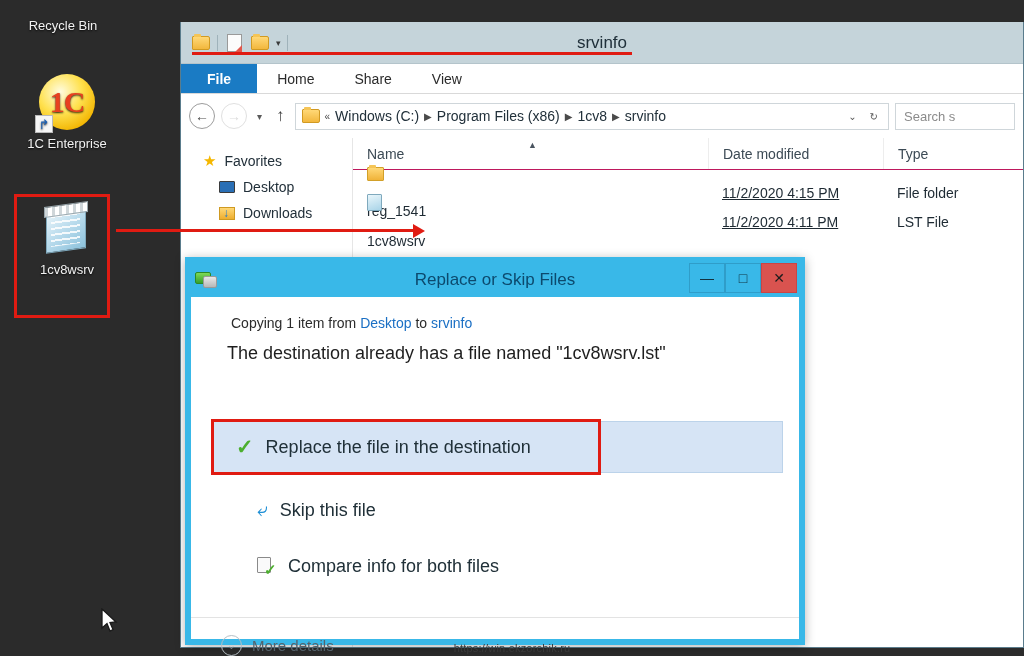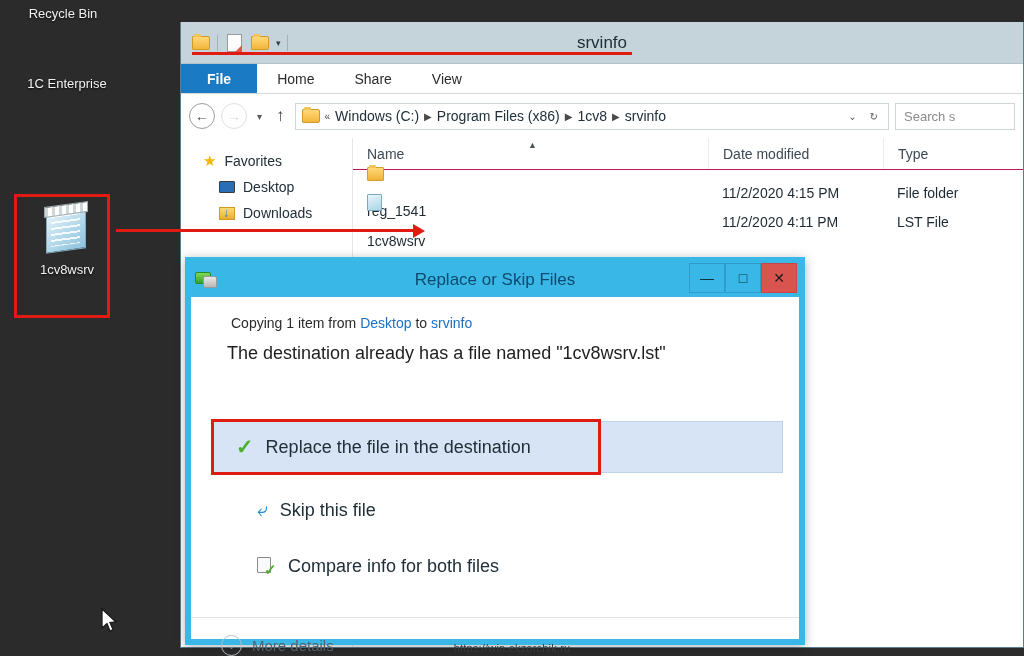--- a/index.html
+++ b/index.html
@@ -18,21 +18,21 @@
   .desk-icon {
     position: absolute;
     width: 110px;
     text-align: center;
     color: #f2f2f2;
     font-size: 13px;
     line-height: 15px;
     text-shadow: 0 1px 2px rgba(0,0,0,.85);
   }
   #recycle-bin { left: 8px; top: 2px; }
-  #recycle-bin .desk-label { margin-top: 4px; }
+  #recycle-bin .desk-label { margin-top: 16px; }
   #icon-1c { left: 12px; top: 72px; }
   #icon-lst { left: 12px; top: 198px; }
 
   .desk-glyph { height: 60px; display:flex; align-items:center; justify-content:center; }
   .desk-label { margin-top: 4px; display:block; }
 
   
   .logo1c {
     position: relative;
     width: 56px; height: 56px; border-radius: 50%;
@@ -185,21 +185,21 @@
              font-size:14px; color:#3c4a55; position:relative; }
   .col { padding-left:14px; position:relative; height:100%; display:flex; align-items:center; }
   .col + .col { border-left:1px solid #ededed; }
   .col-name { width:355px; }
   .col-date { width:175px; }
   .col-type { width:140px; }
   #sortarrow { position:absolute; left:175px; top:2px; font-size:9px; color:#4a5560; }
 
   .frow { display:flex; height:29px; align-items:center; font-size:14px; color:#1e2a33; }
   .frow .c-name { width:355px; padding-left:14px; display:flex; align-items:flex-start; gap:22px;flex-direction:column; }
-  .frow .c-date { width:175px; padding-left:14px; }
+  .frow .c-date { width:175px; padding-left:14px;text-decoration:underline; }
   .frow .c-type { width:140px; padding-left:14px; }
   .fold-ico { width:17px; height:14px; position:relative;
               background:linear-gradient(180deg,#ffd877,#f0b339); border:1px solid #d2a029; border-radius:1px; }
   .fold-ico::before { content:""; position:absolute; left:1px; top:-3px; width:7px; height:3px;
                       background:#f5c557; border-radius:1px 1px 0 0; }
   .lst-ico { width:15px; height:17px; background:linear-gradient(160deg,#e9f6fb,#a9d4e8);
              border:1px solid #7fa9bd; border-radius:1px; }
 
   
   .arrow-line { position:absolute; background:#e01b12; height:3px; }
@@ -279,20 +279,26 @@
 </head>
 <body>
 
 <div id="desktop">
 
   <div class="desk-icon" id="recycle-bin">
     <span class="desk-label">Recycle Bin</span>
   </div>
 
   <div class="desk-icon" id="icon-1c">
+    <span class="desk-glyph">
+      <span class="logo1c">
+        <span class="txt">1C</span>
+        <span class="shortcut-badge">↱</span>
+      </span>
+    </span>
     <span class="desk-label">1C Enterprise</span>
   </div>
 
   <div class="desk-icon" id="icon-lst">
     <span class="desk-glyph">
       <span class="lsticon">
         <span class="back"></span>
           <span class="pad"></span>
           <span class="spiral"></span>
       </span>

